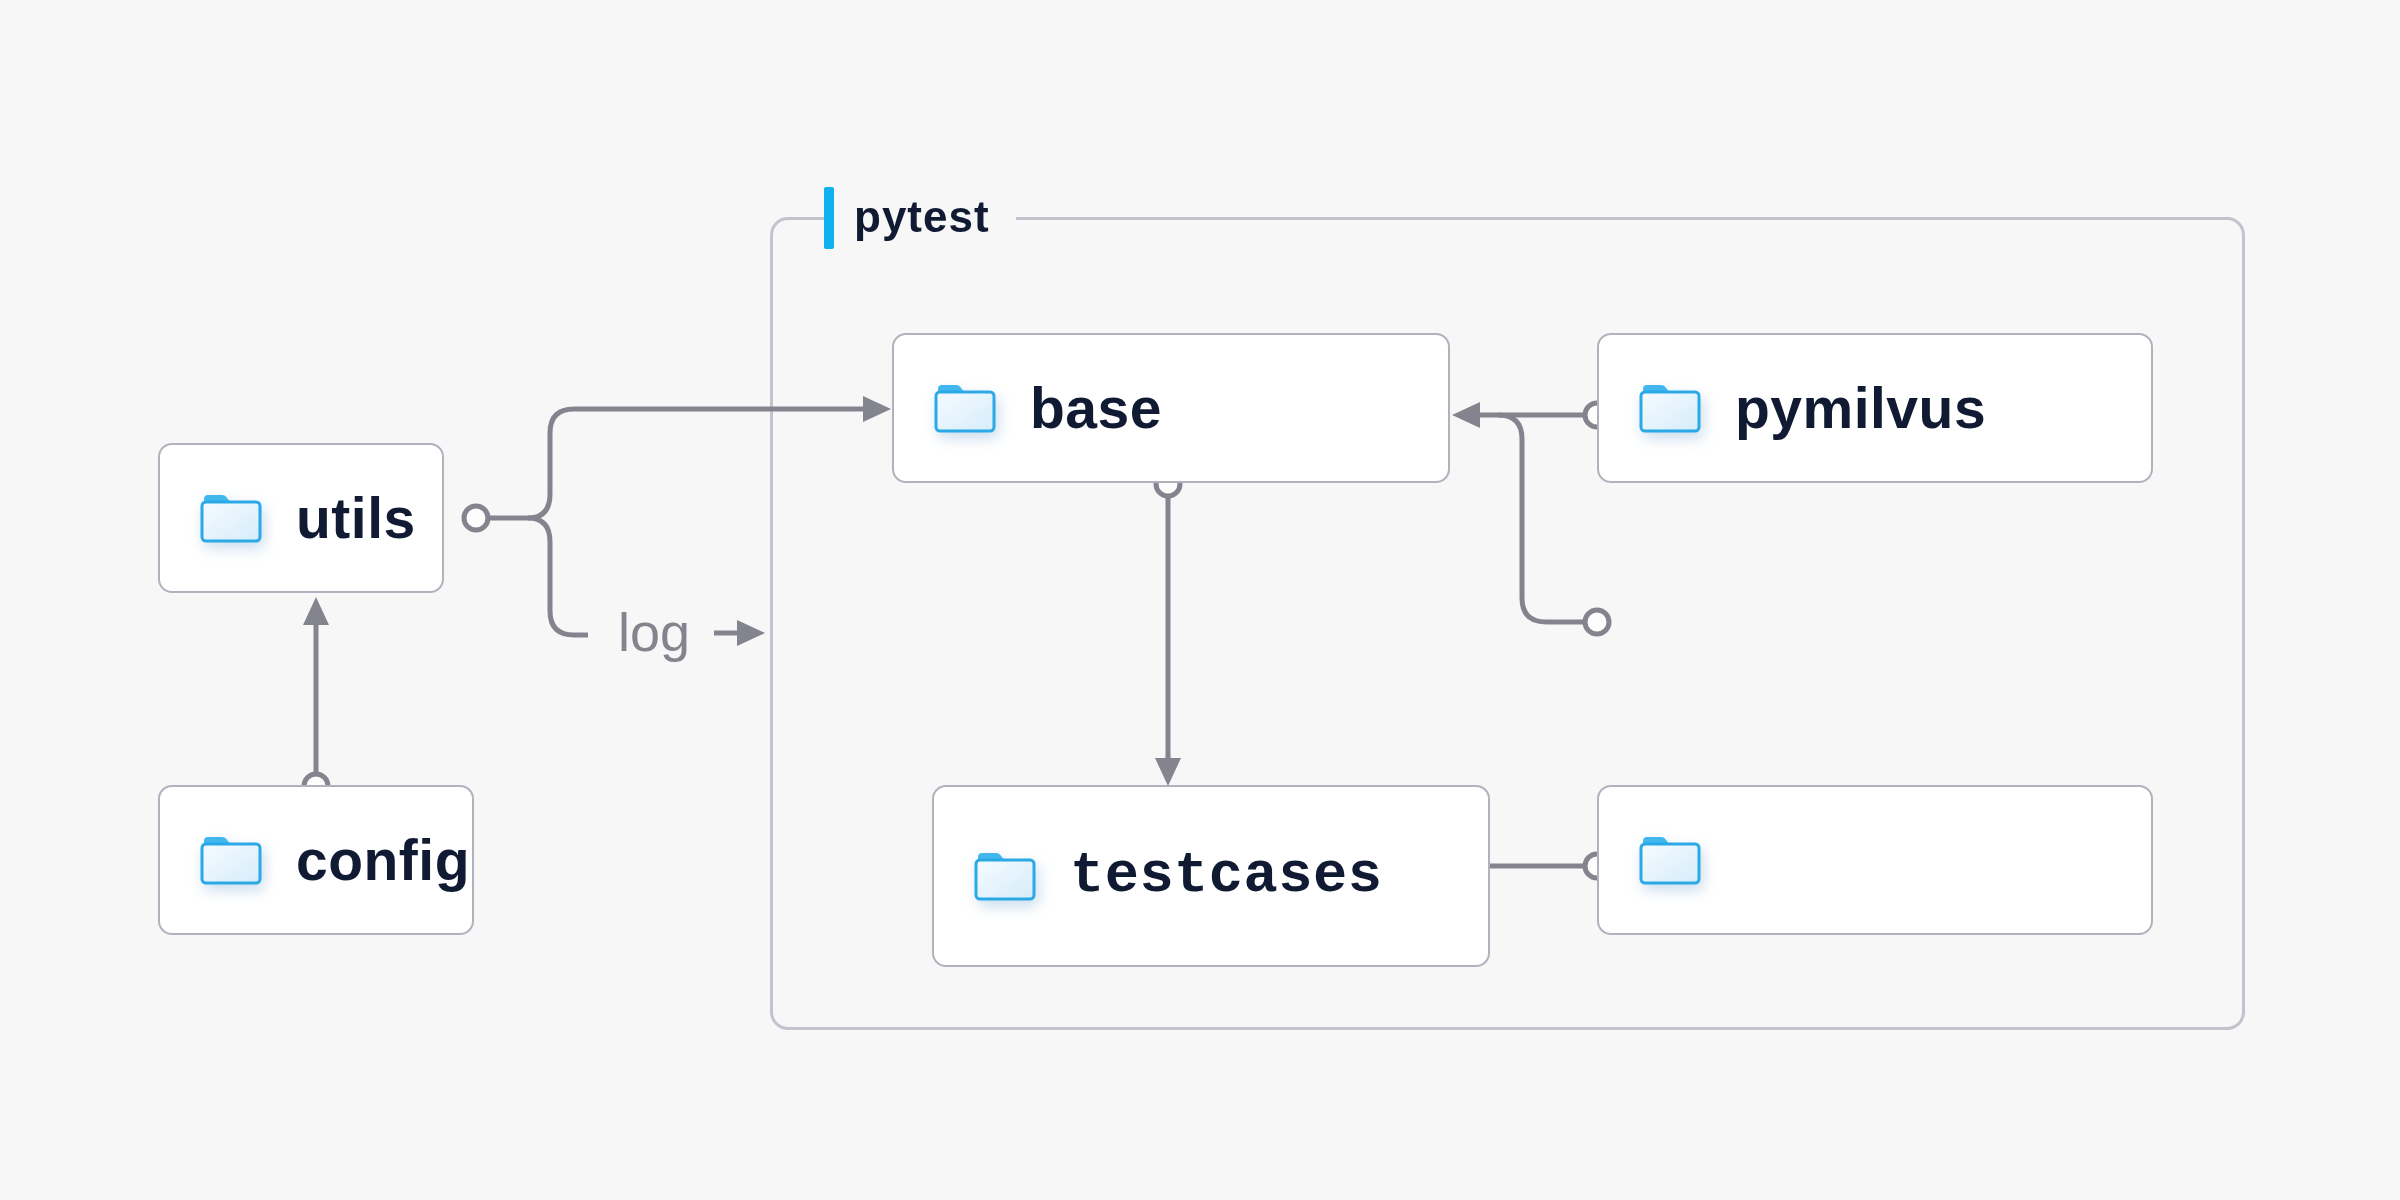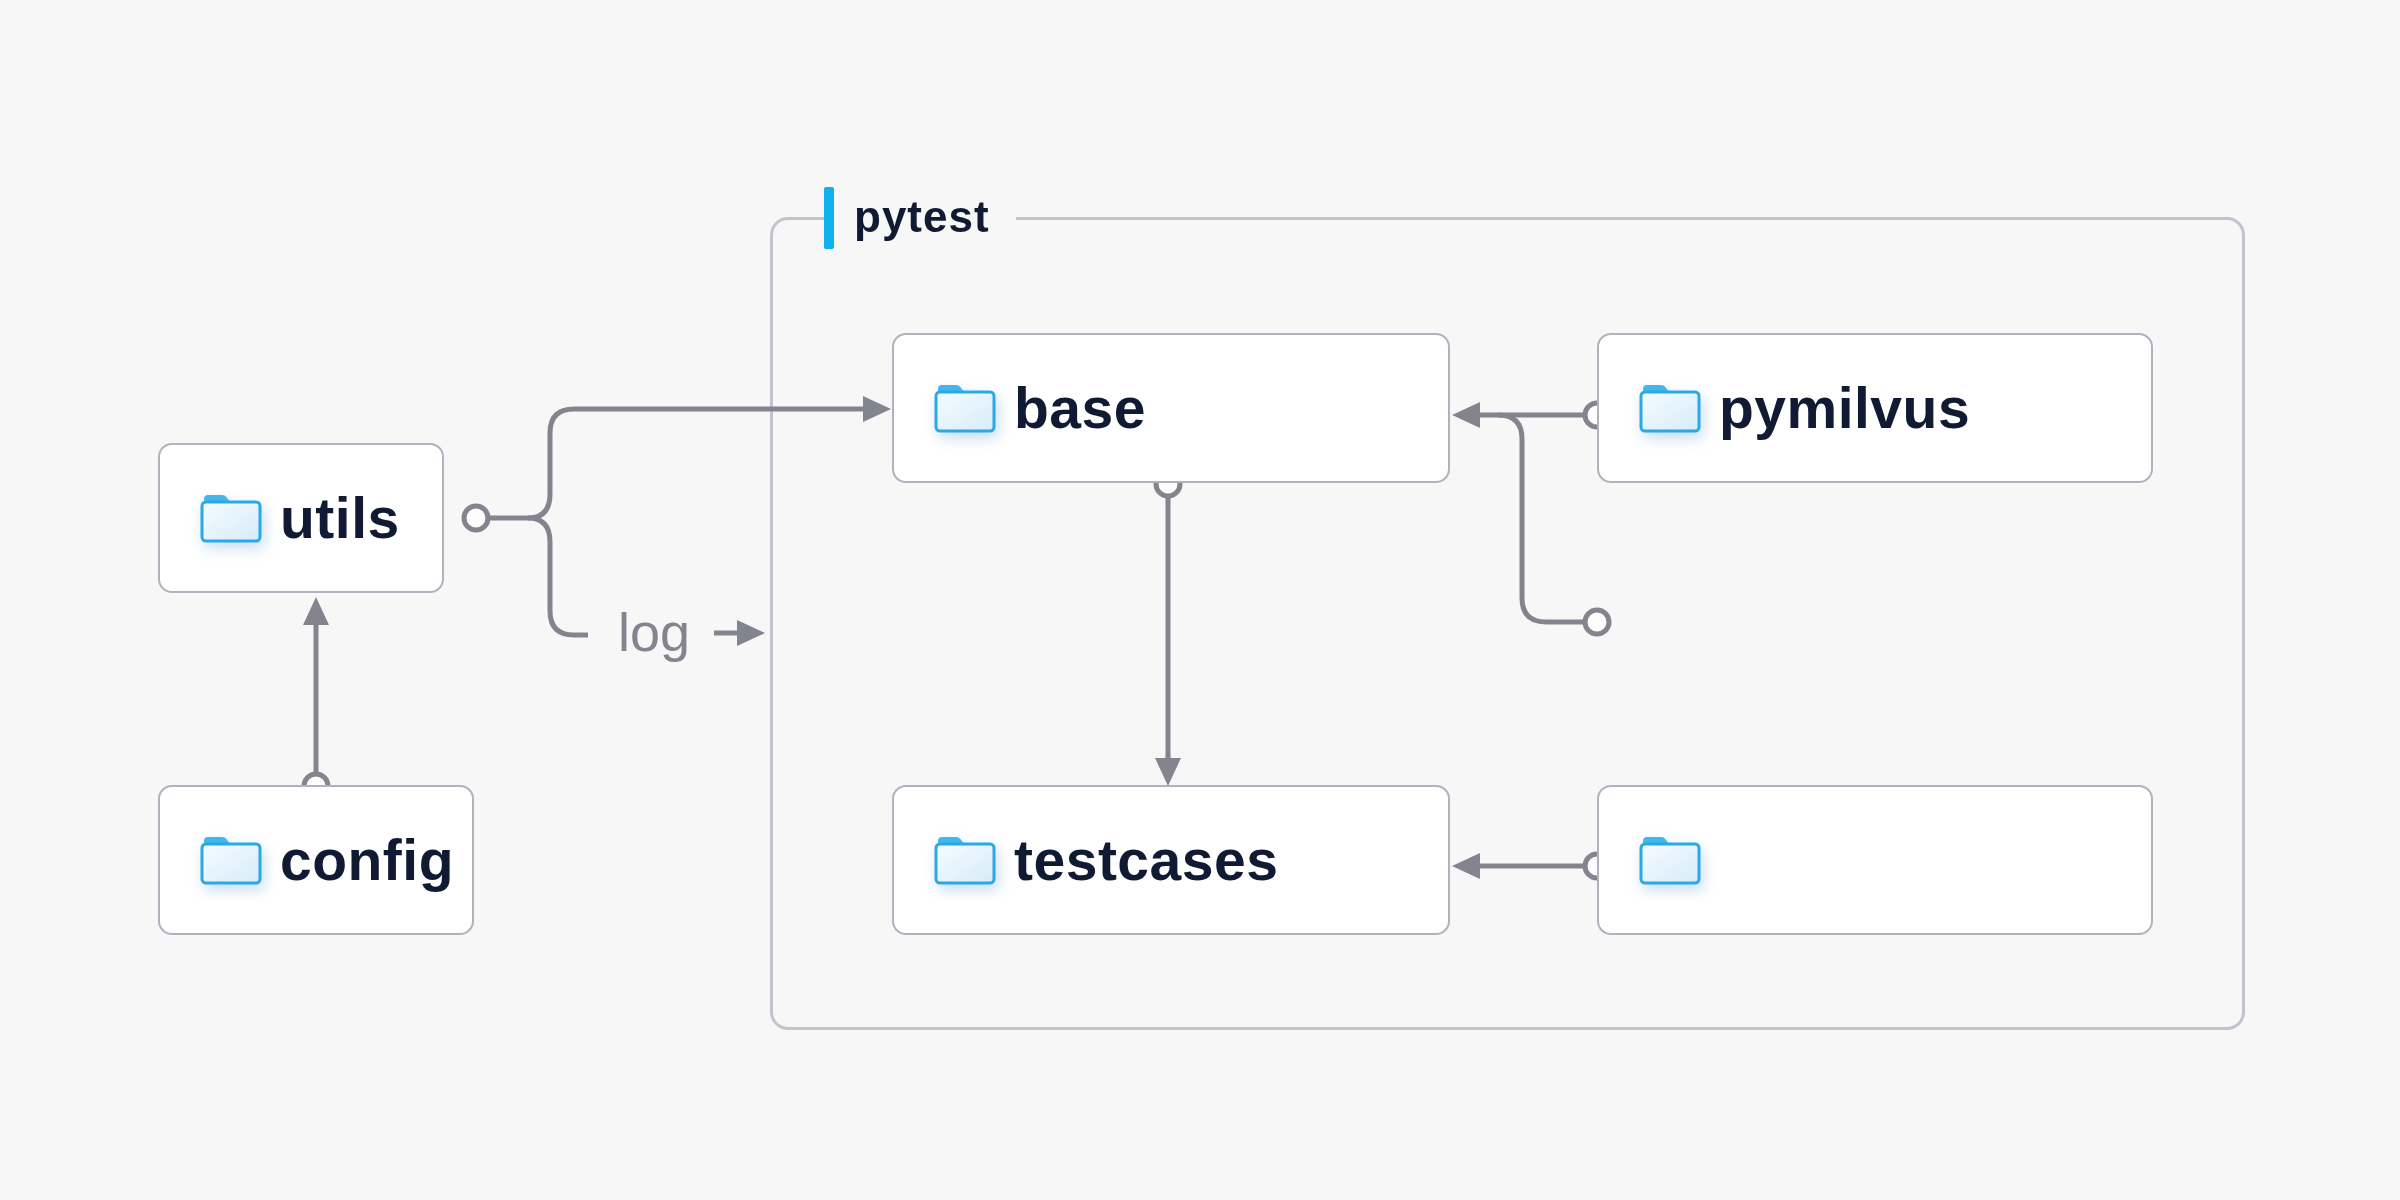--- a/index.html
+++ b/index.html
@@ -25,21 +25,21 @@
   }
   
   svg.edges{position:absolute;left:0;top:0;z-index:2;}
   .edge-path{fill:none;stroke:#84848f;stroke-width:5px;}
   .edge-arrow{fill:#84848f;stroke:none;}
   .edge-port{fill:#fdfdfe;stroke:#84848f;stroke-width:5px;}
   
   .node{
     position:absolute;z-index:4;background:#ffffff;
     border:2.5px solid #b2b2bf;border-radius:14px;box-sizing:border-box;
-    display:flex;align-items:center;padding-left:38px;gap:16px;
+    display:flex;align-items:center;padding-left:38px;gap:32px;
   }
   .node-label{
     font-size:57px;font-weight:600;color:#101a33;letter-spacing:0.5px;
     white-space:nowrap;
   }
   .folder{width:66px;height:54px;flex:0 0 auto;
     filter:drop-shadow(3px 6px 7px rgba(110,160,205,0.35));}
   
   .edge-label{
     position:absolute;left:604px;top:602px;width:100px;z-index:3;
@@ -125,21 +125,21 @@
 
   <div class="node" style="left:1597px;top:333px;width:556px;height:150px;text-align:center;">
     <svg class="folder" viewBox="0 0 66 54">
       <path d="M6 8 Q6 4 10 4 H24 q3 0 4.5 2.2 L33 12 H6 Z" fill="#41b7ee"></path>
       <rect x="4" y="11" width="58" height="39" rx="4" fill="url(#foldergrad)" stroke="#2aa9e6" stroke-width="3"></rect>
     </svg>
     <span class="node-label">pymilvus</span>
   </div>
 
 
-  <div class="node" style="left:892px;top:785px;width:558px;height:150px;">
+  <div class="node" style="left:932px;top:785px;width:558px;height:182px;font-family:Liberation Mono, monospace;">
     <svg class="folder" viewBox="0 0 66 54">
       <path d="M6 8 Q6 4 10 4 H24 q3 0 4.5 2.2 L33 12 H6 Z" fill="#41b7ee"></path>
       <rect x="4" y="11" width="58" height="39" rx="4" fill="url(#foldergrad)" stroke="#2aa9e6" stroke-width="3"></rect>
     </svg>
     <span class="node-label">testcases</span>
   </div>
 
   <div class="node" style="left:1597px;top:785px;width:556px;height:150px;">
     <svg class="folder" viewBox="0 0 66 54">
       <path d="M6 8 Q6 4 10 4 H24 q3 0 4.5 2.2 L33 12 H6 Z" fill="#41b7ee"></path>

